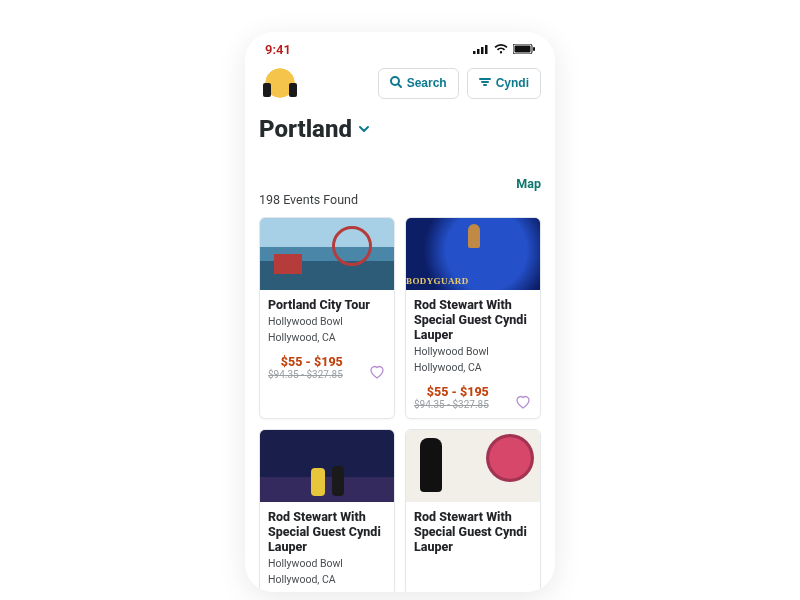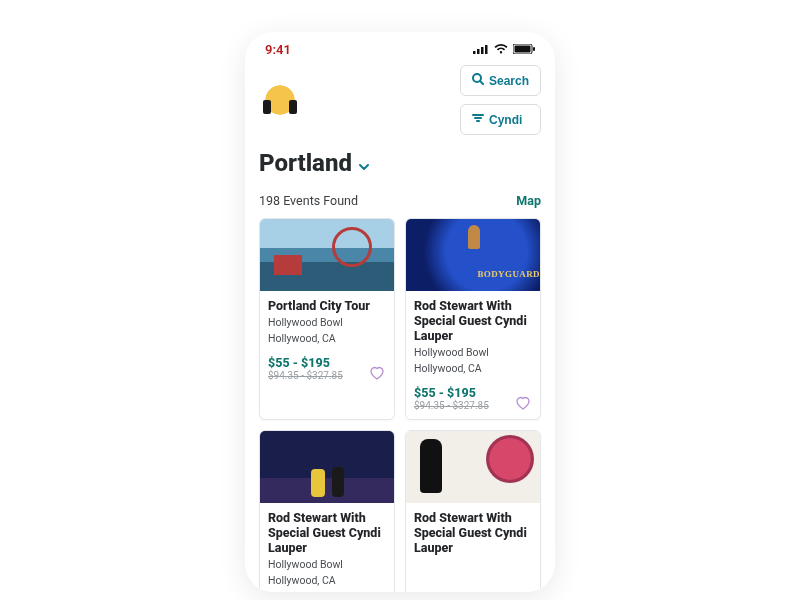--- a/index.html
+++ b/index.html
@@ -33,83 +33,83 @@
     width: 42px; height: 36px;
     background: radial-gradient(circle at 50% 50%, #f4c54a 0 52%, transparent 54%);
     border-radius: 6px;
     position: relative;
   }
   .logo-box::before, .logo-box::after {
     content:""; position:absolute; width:8px; height:14px; background:#1a1a1a; border-radius:2px;
   }
   .logo-box::before { left:4px; bottom:4px; }
   .logo-box::after  { right:4px; bottom:4px; }
-  .top-actions { display:flex; gap:8px;flex-direction:column; }
+  .top-actions { display:flex; gap:8px; }
   .pill-btn {
     display: flex; align-items: center; gap: 5px;
     border: 1px solid #d9dde1; border-radius: 6px;
     padding: 7px 11px;
     background: #fff;
     font-weight: 700; font-size: 12px;
     color: #0d7a8f;
     cursor: pointer;
   }
   .heading {
     padding: 6px 14px 2px 14px;
   }
   .eyebrow {
     font-size: 11px; letter-spacing: 1.4px; color: #6b7075; font-weight: 500;
     text-transform: uppercase;
   }
   .city-row {
-    display: flex; align-items: flex-end; gap: 6px;
+    display: flex; align-items: center; gap: 6px;
     margin-top: 2px;
   }
   .city {
     font-size: 24px; font-weight: 800; color: #252a2d;
   }
   .results-row {
     display: flex; justify-content: space-between; align-items: center;
     padding: 14px 14px 6px 14px;
     font-size: 12.5px;
   }
-  .results-count { color: #3b3f42; }
+  .results-count { color: #3b3f42; margin-top: 33px; }
   .map-link { color: #0f766e; font-weight: 700; cursor: pointer; }
   .grid {
     display: grid;
     grid-template-columns: 1fr 1fr;
     gap: 10px;
     padding: 4px 14px 14px 14px;
   }
   .card {
     border: 1px solid #e4e7ea; border-radius: 6px;
     overflow: hidden; background: #fff;
     display: flex; flex-direction: column;
     box-shadow: 0 1px 2px rgba(0,0,0,0.04);
   }
   .thumb {
     width: 100%; height: 72px;
     background: #ccc;
   }
   .thumb.pier { background: linear-gradient(to bottom,#a7cfe6 0 40%,#4a86a8 40% 60%,#2c5c77 60% 100%); position:relative; }
   .thumb.pier::before { content:""; position:absolute; right:22px; top:8px; width:34px; height:34px; border:3px solid #b63b3b; border-radius:50%; }
   .thumb.pier::after { content:""; position:absolute; left:14px; bottom:16px; width:28px; height:20px; background:#b63b3b; }
-  .thumb.bodyguard { background: radial-gradient(circle at 60% 45%,#2450c9 0 45%,#0c1e66 70% 100%); position:relative; display:flex; align-items:flex-end; justify-content:flex-end; color:#e9c96a; font-family: Georgia, serif; font-size:9px; font-weight:700; letter-spacing:0.4px; padding-bottom:12px;}
+  .thumb.bodyguard { background: radial-gradient(circle at 60% 45%,#2450c9 0 45%,#0c1e66 70% 100%); position:relative; display:flex; align-items:flex-end; justify-content:flex-start; color:#e9c96a; font-family: Georgia, serif; font-size:9px; font-weight:700; letter-spacing:0.4px; padding-bottom:4px;}
   .thumb.bodyguard::before{content:"";position:absolute;left:46%;top:6px;width:12px;height:24px;background:#c08a46;border-radius:6px 6px 2px 2px;}
   .thumb.lala { background: linear-gradient(to bottom,#1a1e4a 0 65%,#352a5e 65% 100%); position:relative; }
   .thumb.lala::before{content:"";position:absolute;left:38%;bottom:6px;width:14px;height:28px;background:#e8c63b;border-radius:4px;}
   .thumb.lala::after{content:"";position:absolute;left:54%;bottom:6px;width:12px;height:30px;background:#1a1a1a;border-radius:4px;}
   .thumb.noir { background:#f1efe8; position:relative; }
   .thumb.noir::before{content:"";position:absolute;right:6px;top:4px;width:48px;height:48px;border-radius:50%;background:radial-gradient(circle,#d6476a 0 60%,#a33353 62% 100%);}
   .thumb.noir::after{content:"";position:absolute;left:14px;top:8px;width:22px;height:54px;background:#111;border-radius:8px 8px 4px 4px;}
   .card-body { padding: 7px 8px 8px 8px; position: relative; }
   .card-title { font-size: 12.5px; font-weight: 800; color: #222428; line-height: 1.2; }
   .card-sub { font-size: 10.5px; color: #4a4e52; margin-top: 3px; line-height: 1.25; }
   .price-row { display:flex; justify-content:space-between; align-items:flex-end; margin-top:10px; }
-  .price { font-size: 12.5px; font-weight: 800; color: #0f766e; }
+  .price { font-size: 12.5px; font-weight: 800; color: #c2410c; text-align: right; }
   .price-old { font-size: 10px; color: #9ba0a5; text-decoration: line-through; text-align: center; }
   .heart {
     width: 18px; height: 16px;
     border: none; background: none; cursor: pointer;
     position: relative;
   }
 </style>
 </head>
 <body>
 

